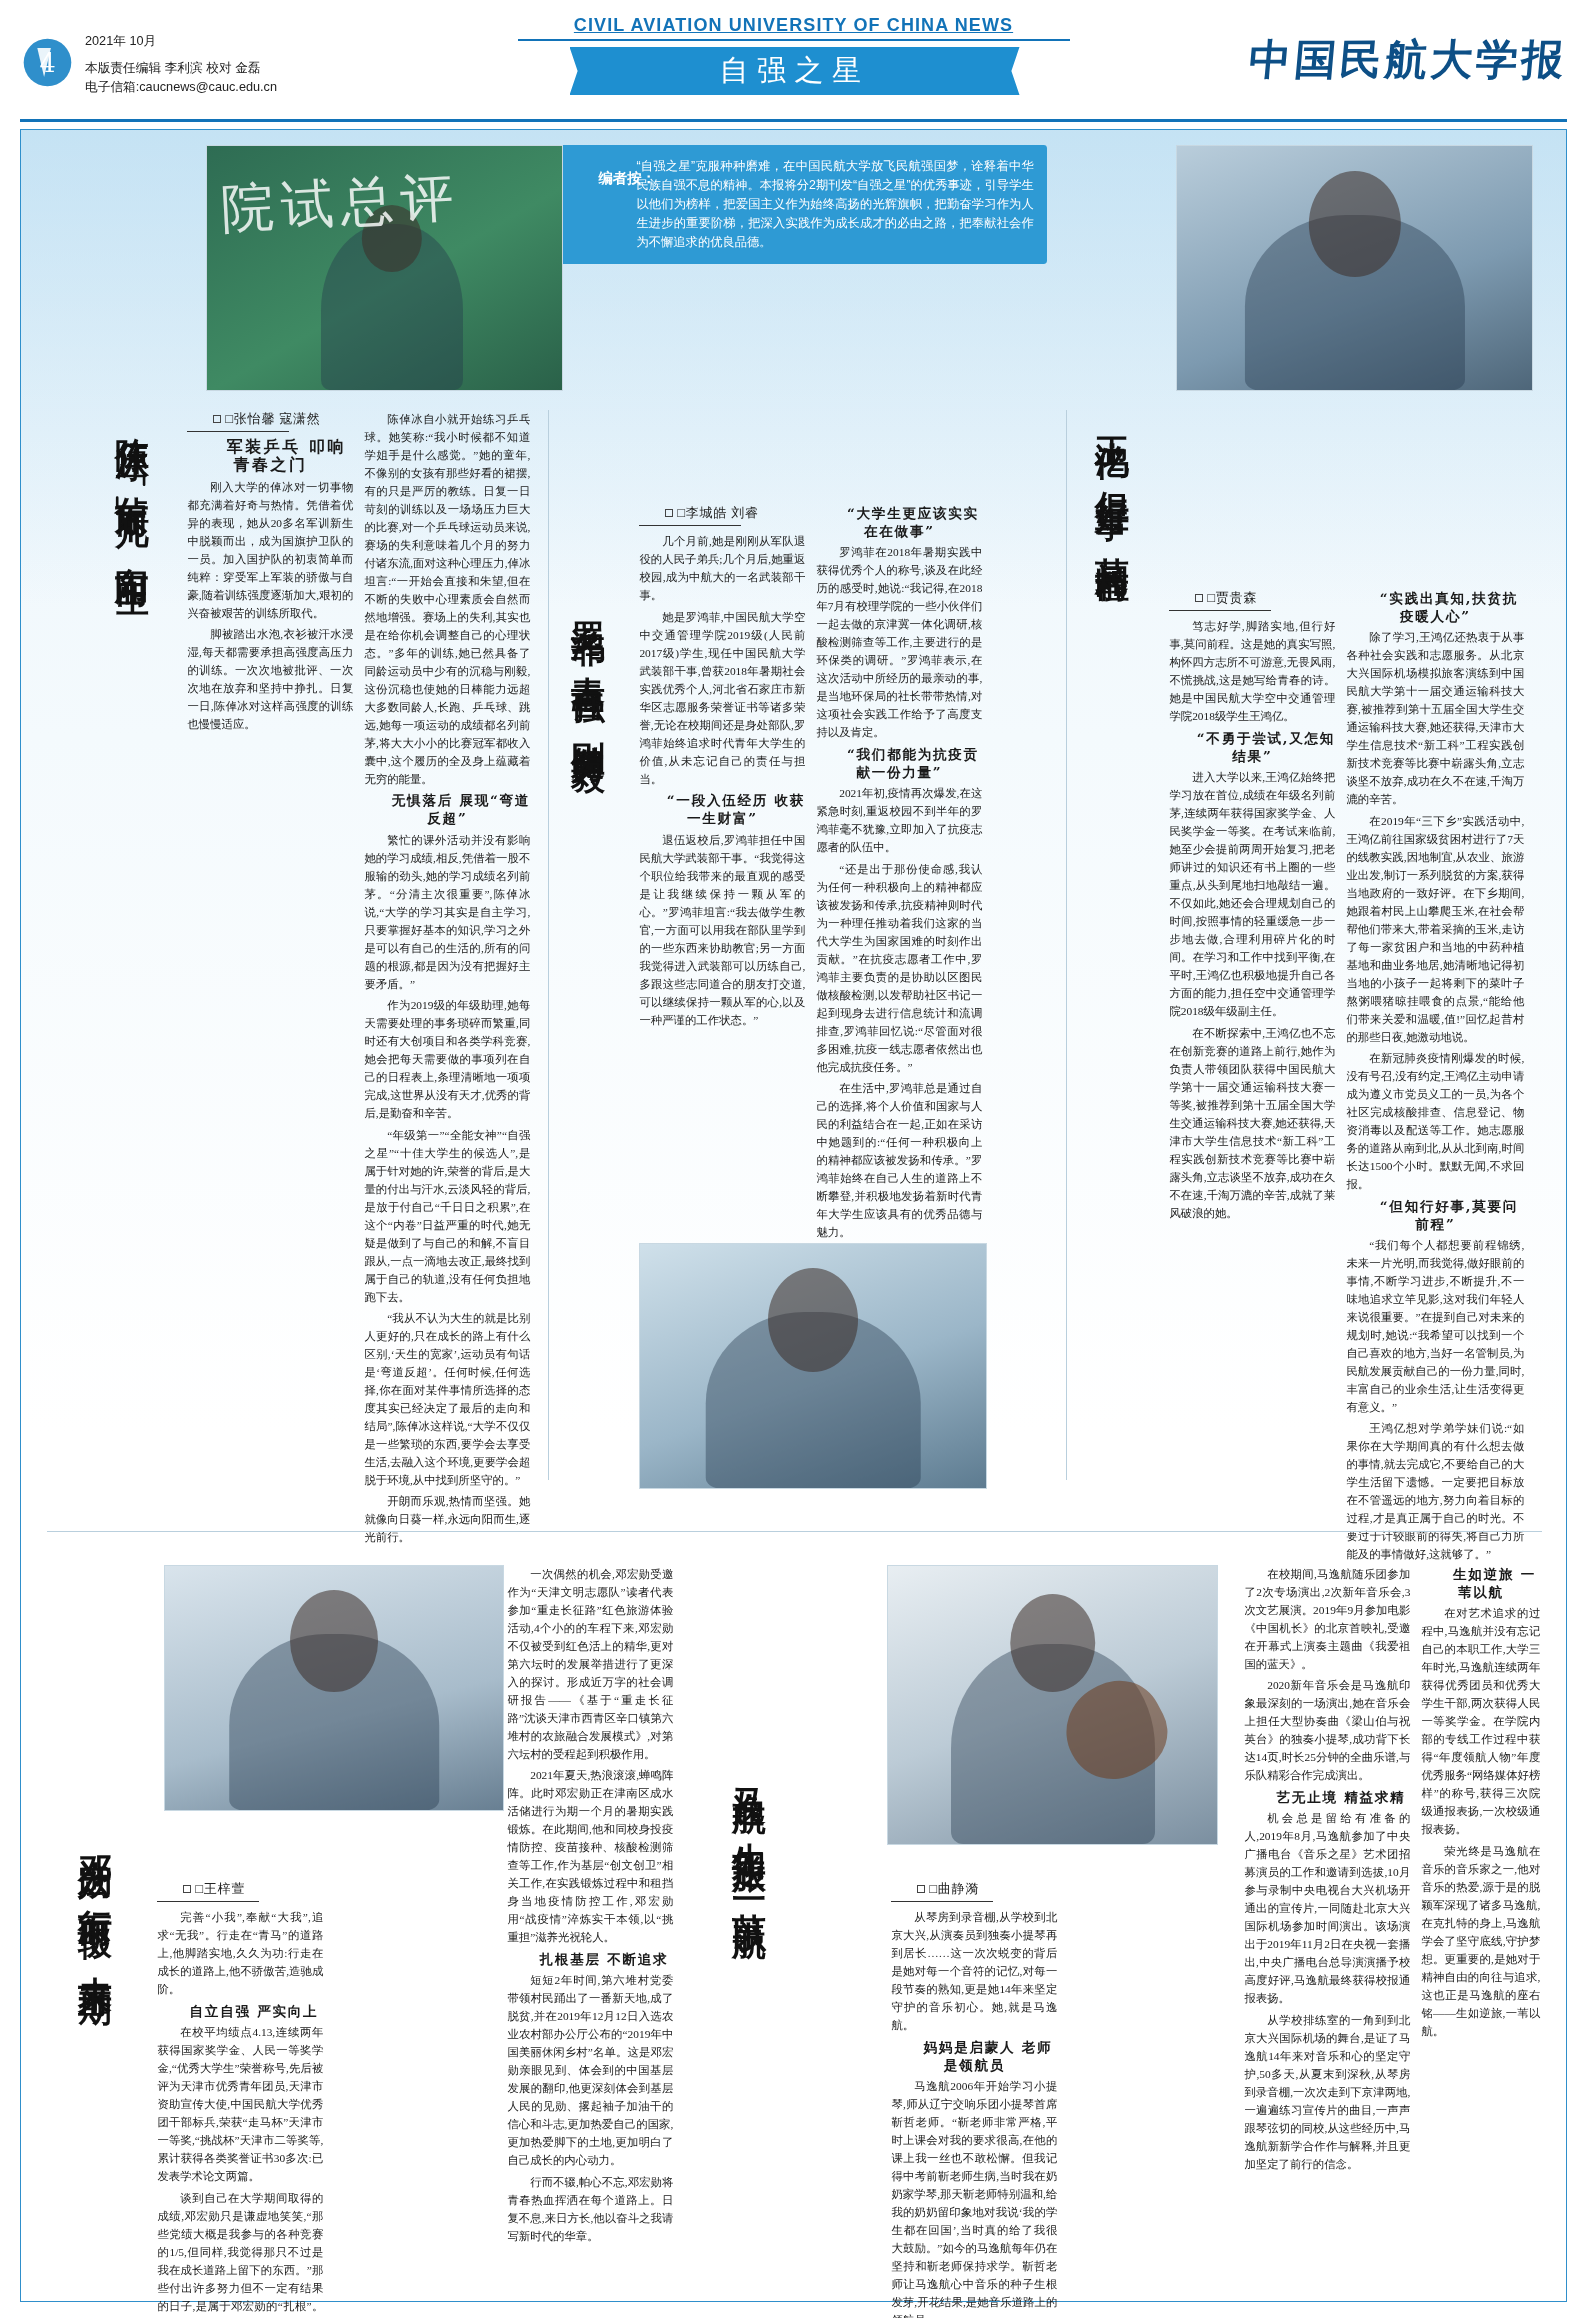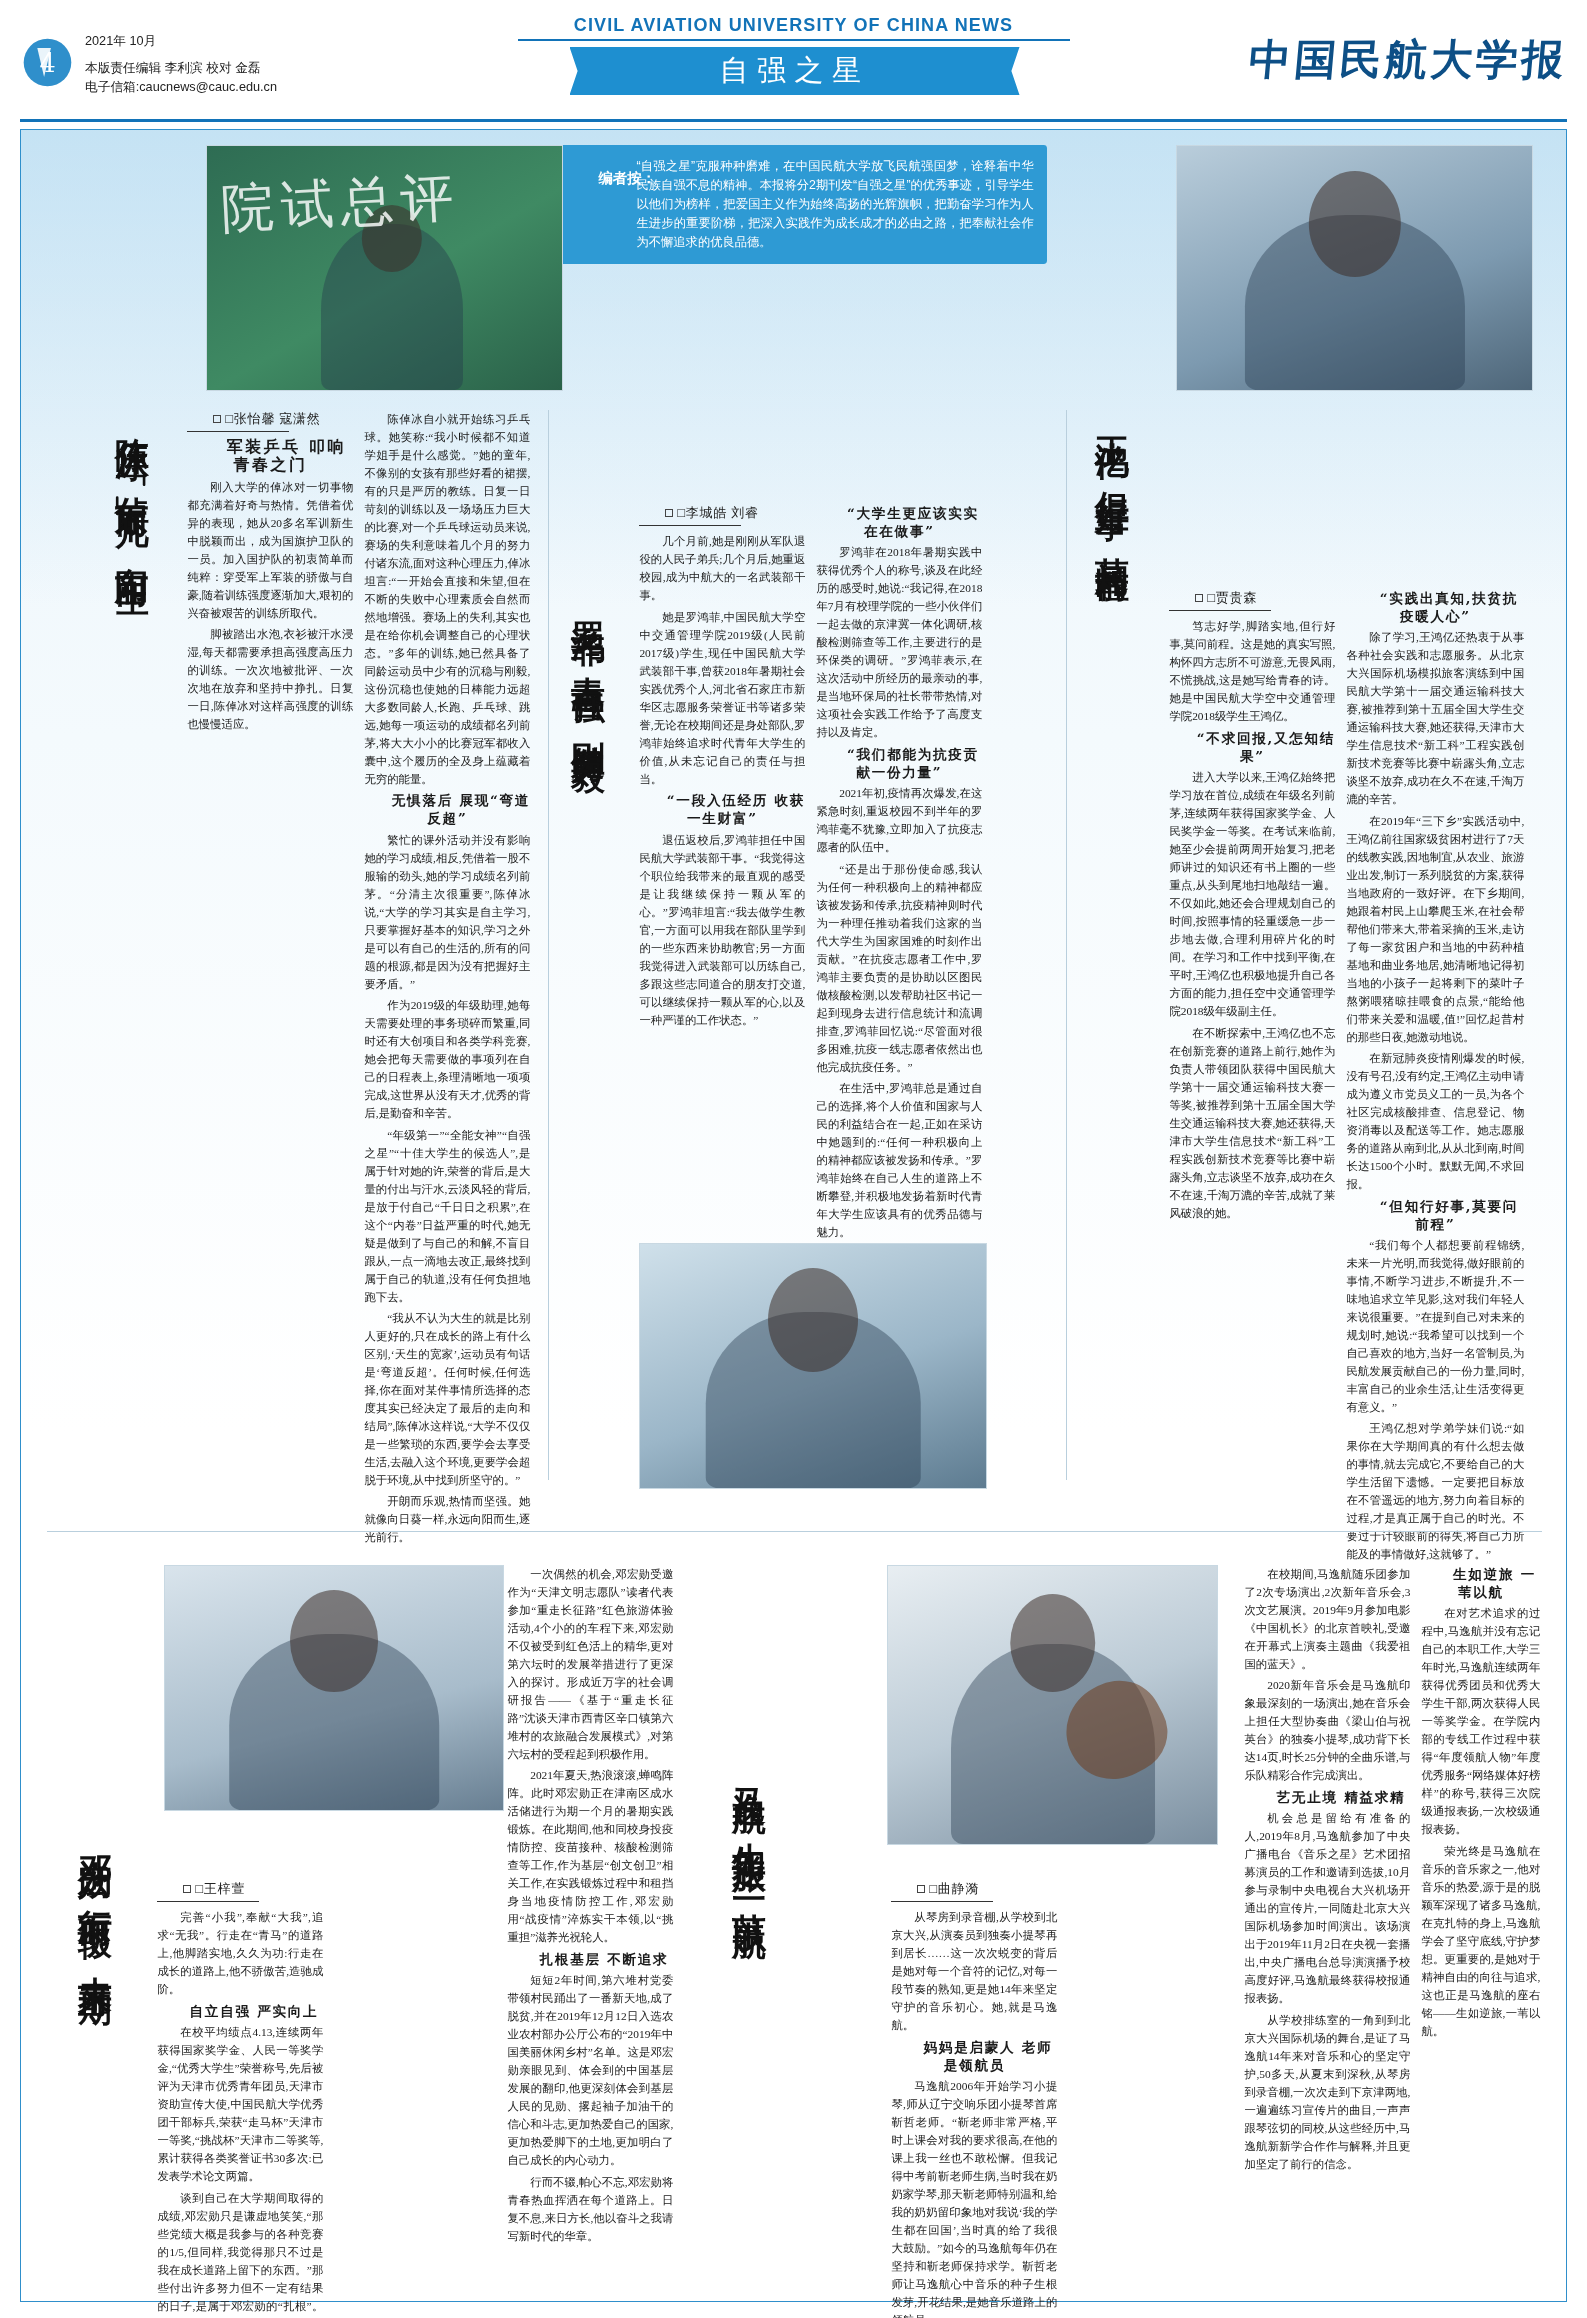--- a/index.html
+++ b/index.html
@@ -15,20 +15,21 @@
   
   .masthead {
     position:absolute; left:0; top:0; width:1587px; height:127px;
     background:#ffffff;
   }
   .eng-title {
     position:absolute; left:0; top:15.3px; width:1587px; text-align:center;
     font-family:"Liberation Sans", sans-serif;
     font-size:18px; font-weight:bold; letter-spacing:1.1px;
     color:#1273b8;
+    text-decoration:underline;
   }
   .eng-rule {
     position:absolute; left:518px; top:39px; width:552px; height:1.7px;
     background:#1273b8;
   }
   .logo-badge {
     position:absolute; left:22px; top:36px; width:51px; height:53px;
   }
   .logo-badge svg { display:block; }
   .meta-block {
@@ -232,21 +233,21 @@
     <div class="fig"></div>
     <div class="head"></div>
   </div>
 
   <div class="vtitle big" style="left:1068px; top:280px; height:476px;">王鸿亿：但行好事  莫问前程</div>
 
   <div class="col" style="left:1148px; top:459px; width:166px;">
     <p class="byline"><span class="box"></span><span>□贾贵森</span></p>
     <div class="rule-s"></div>
     <p>笃志好学,脚踏实地,但行好事,莫问前程。这是她的真实写照,构怀四方志所不可游意,无畏风雨,不慌挑战,这是她写给青春的诗。她是中国民航大学空中交通管理学院2018级学生王鸿亿。</p>
-    <p class="sub">“不求回报,又怎知结果”</p>
+    <p class="sub">“不勇于尝试,又怎知结果”</p>
     <p>进入大学以来,王鸿亿始终把学习放在首位,成绩在年级名列前茅,连续两年获得国家奖学金、人民奖学金一等奖。在考试来临前,她至少会提前两周开始复习,把老师讲过的知识还有书上圈的一些重点,从头到尾地扫地敲结一遍。不仅如此,她还会合理规划自己的时间,按照事情的轻重缓急一步一步地去做,合理利用碎片化的时间。在学习和工作中找到平衡,在平时,王鸿亿也积极地提升自己各方面的能力,担任空中交通管理学院2018级年级副主任。</p>
     <p>在不断探索中,王鸿亿也不忘在创新竞赛的道路上前行,她作为负责人带领团队获得中国民航大学第十一届交通运输科技大赛一等奖,被推荐到第十五届全国大学生交通运输科技大赛,她还获得,天津市大学生信息技术“新工科”工程实践创新技术竞赛等比赛中崭露头角,立志谈坚不放弃,成功在久不在速,千淘万漉的辛苦,成就了莱风破浪的她。</p>
   </div>
   <div class="col" style="left:1325px; top:459px; width:178px;">
     <p class="sub">“实践出真知,扶贫抗疫暖人心”</p>
     <p>除了学习,王鸿亿还热衷于从事各种社会实践和志愿服务。从北京大兴国际机场模拟旅客演练到中国民航大学第十一届交通运输科技大赛,被推荐到第十五届全国大学生交通运输科技大赛,她还获得,天津市大学生信息技术“新工科”工程实践创新技术竞赛等比赛中崭露头角,立志谈坚不放弃,成功在久不在速,千淘万漉的辛苦。</p>
     <p>在2019年“三下乡”实践活动中,王鸿亿前往国家级贫困村进行了7天的线教实践,因地制宜,从农业、旅游业出发,制订一系列脱贫的方案,获得当地政府的一致好评。在下乡期间,她跟着村民上山攀爬玉米,在社会帮帮他们带来大,带着采摘的玉米,走访了每一家贫困户和当地的中药种植基地和曲业务地居,她清晰地记得初当地的小孩子一起将剩下的菜叶子熬粥喂猪晾挂喂食的点景,“能给他们带来关爱和温暖,值!”回忆起昔村的那些日夜,她激动地说。</p>
     <p>在新冠肺炎疫情刚爆发的时候,没有号召,没有约定,王鸿亿主动申请成为遵义市党员义工的一员,为各个社区完成核酸排查、信息登记、物资消毒以及配送等工作。她志愿服务的道路从南到北,从从北到南,时间长达1500个小时。默默无闻,不求回报。</p>
     <p class="sub">“但知行好事,莫要问前程”</p>
     <p>“我们每个人都想要前程锦绣,未来一片光明,而我觉得,做好眼前的事情,不断学习进步,不断提升,不一味地追求立竿见影,这对我们年轻人来说很重要。”在提到自己对未来的规划时,她说:“我希望可以找到一个自己喜欢的地方,当好一名管制员,为民航发展贡献自己的一份力量,同时,丰富自己的业余生活,让生活变得更有意义。”</p>

